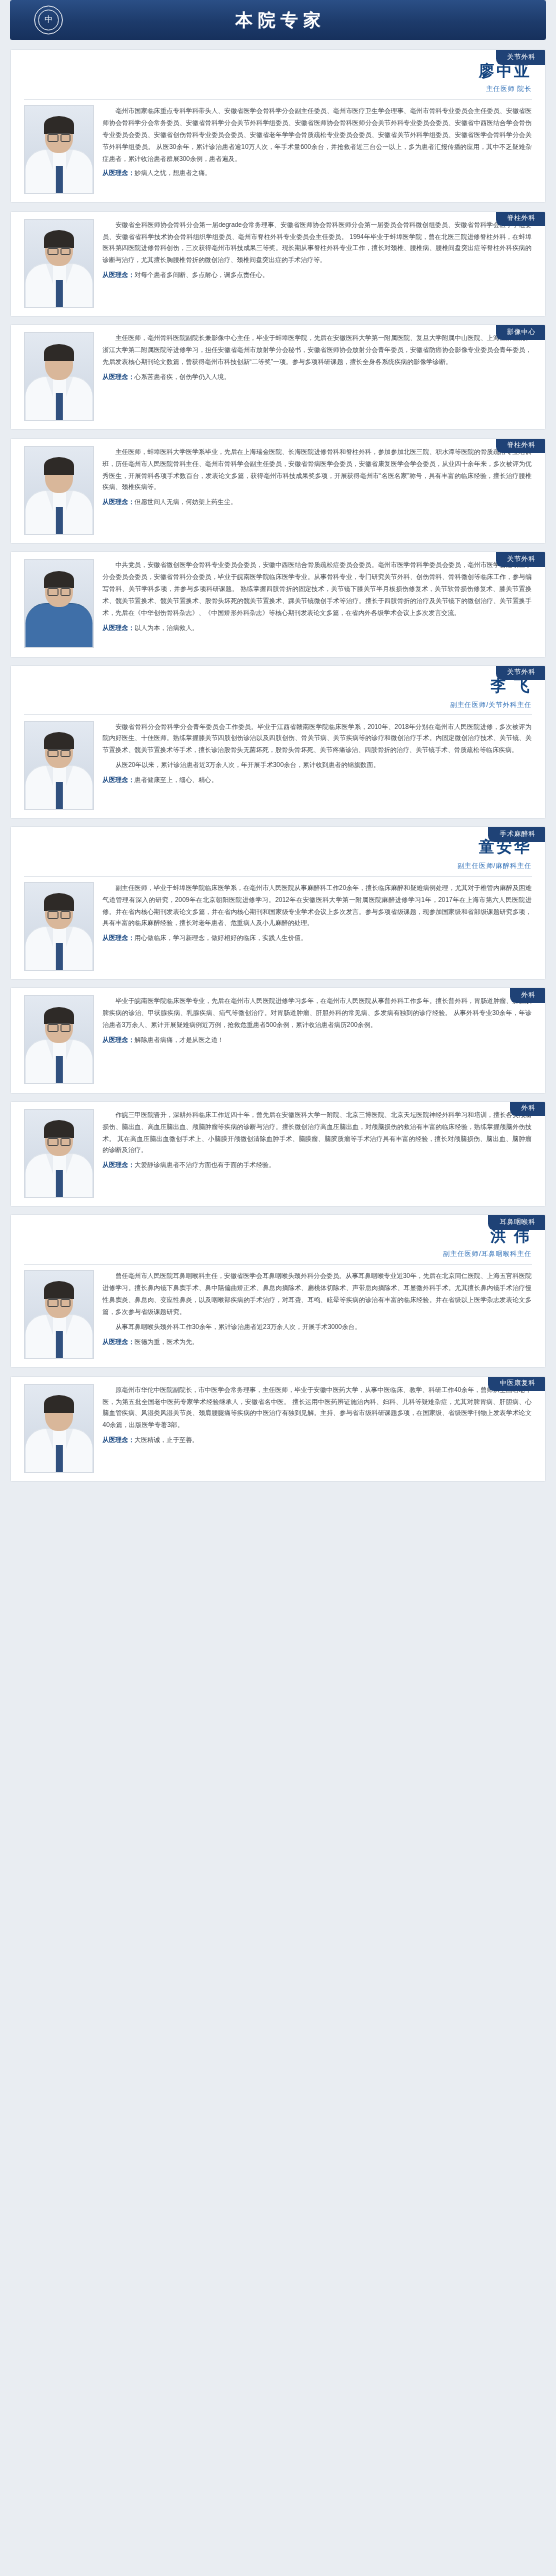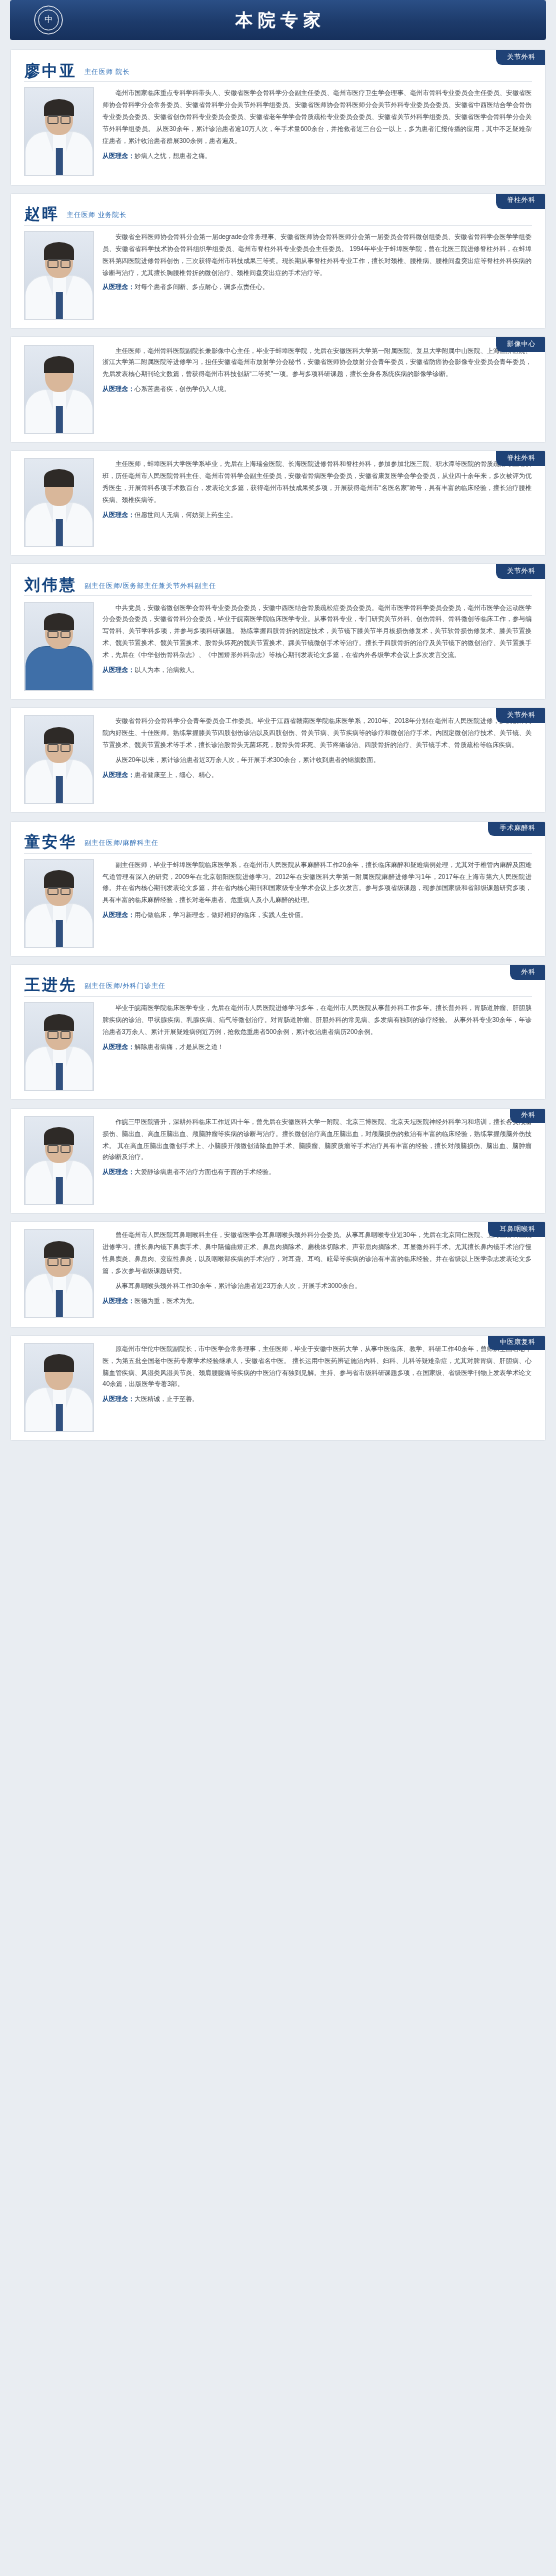--- a/index.html
+++ b/index.html
@@ -76,20 +76,21 @@
     letter-spacing:0.5px;
   }
   .card-head{
     display:flex;
     align-items:flex-end;
     gap:7.2px;
     padding-top:5.2px;
     padding-bottom:3.1px;
     border-bottom:0.5px solid #e3e7ec;
     margin-bottom:5.2px;
+    flex-direction:column;
   }
   .doc-name{
     font-size:15.5px;
     font-weight:bold;
     color:#14447f;
     font-family:"Liberation Serif","DejaVu Serif",serif;
     letter-spacing:2.1px;
     line-height:1;
   }
   .doc-title{
@@ -196,24 +197,20 @@
           </div>
           <div class="bio">
             <p>亳州市国家临床重点专科学科带头人、安徽省医学会骨科学分会副主任委员、亳州市医疗卫生学会理事、亳州市骨科专业委员会主任委员、安徽省医师协会骨科学分会常务委员、安徽省骨科学分会关节外科学组委员、安徽省医师协会骨科医师分会关节外科专业委员会委员、安徽省中西医结合学会骨伤专业委员会委员、安徽省创伤骨科专业委员会委员、安徽省老年学学会骨质疏松专业委员会委员、安徽省关节外科学组委员、安徽省医学会骨科学分会关节外科学组委员。
 从医30余年，累计诊治患者逾10万人次，年手术量600余台，并抢救者近三台公一以上，多为患者汇报传播的应用，其中不乏疑难杂症患者，累计收治患者群展300余例，患者遍及。</p>
             <div class="specialty"><span class="lbl">从医理念：</span><span>妙病人之忧，想患者之痛。</span></div>
           </div>
         </div>
       </div>
       <div class="card">
         <div class="dept-tab">脊柱外科</div>
-        <div class="card-head">
-          <div class="doc-name">赵晖</div>
-          <div class="doc-title">主任医师 业务院长</div>
-        </div>
         <div class="card-body">
           <div class="photo">
             <div class="bg"></div>
             <div class="coat"></div>
             <div class="tie"></div>
             <div class="collar-l"></div>
             <div class="collar-r"></div>
             <div class="head"></div>
             <div class="hair"></div>
             <div class="glasses"></div>
@@ -256,41 +253,41 @@
             <div class="hair"></div>
           </div>
           <div class="bio">
             <p>主任医师，蚌埠医科大学医学系毕业，先后在上海瑞金医院、长海医院进修骨科和脊柱外科，参加参加北医三院、积水潭等医院的骨质疏松专业培训班，历任亳州市人民医院骨科主任、亳州市骨科学会副主任委员，安徽省骨病医学会委员，安徽省康复医学会学会委员，从业四十余年来，多次被评为优秀医生，开展骨科各项手术数百台，发表论文多篇，获得亳州市科技成果奖多项，开展获得亳州市“名医名家”称号，具有丰富的临床经验，擅长治疗腰椎疾病、颈椎疾病等。</p>
             <div class="specialty"><span class="lbl">从医理念：</span><span>但愿世间人无病，何妨架上药生尘。</span></div>
           </div>
         </div>
       </div>
       <div class="card">
         <div class="dept-tab">关节外科</div>
-        <div class="card-head">
-          <div class="doc-name">刘伟慧</div>
-          <div class="doc-title">副主任医师/医务部主任兼关节外科副主任</div>
-        </div>
         <div class="card-body">
           <div class="photo scrub">
             <div class="bg"></div>
             <div class="coat"></div>
             <div class="head"></div>
             <div class="hair"></div>
             <div class="glasses"></div>
           </div>
           <div class="bio">
             <p>中共党员，安徽省微创医学会骨科专业委员会委员，安徽中西医结合骨质疏松症委员会委员。亳州市医学骨科学委员会委员，亳州市医学会运动医学分会委员会委员，安徽省骨科分会委员，毕业于皖南医学院临床医学专业。从事骨科专业，专门研究关节外科、创伤骨科、骨科微创等临床工作，参与编写骨科、关节学科多项，并参与多项科研课题。
 熟练掌握四肢骨折的固定技术，关节镜下膝关节半月板损伤修复术，关节软骨损伤修复术、膝关节置换术、髋关节置换术、髋关节置换术、股骨头坏死的髋关节置换术、踝关节镜微创手术等治疗。擅长于四肢骨折的治疗及关节镜下的微创治疗、关节置换手术，先后在《中华创伤骨科杂志》、《中国矫形外科杂志》等核心期刊发表论文多篇，在省内外各级学术会议上多次发言交流。</p>
             <div class="specialty"><span class="lbl">从医理念：</span><span>以人为本，治病救人。</span></div>
           </div>
         </div>
       </div>
       <div class="card">
         <div class="dept-tab">关节外科</div>
+        <div class="card-head">
+          <div class="doc-name">李 飞</div>
+          <div class="doc-title">副主任医师/关节外科主任</div>
+        </div>
         <div class="card-body">
           <div class="photo">
             <div class="bg"></div>
             <div class="coat"></div>
             <div class="tie"></div>
             <div class="collar-l"></div>
             <div class="collar-r"></div>
             <div class="head"></div>
             <div class="hair"></div>
             <div class="glasses"></div>
@@ -320,24 +317,20 @@
             <div class="glasses"></div>
           </div>
           <div class="bio">
             <p>副主任医师，毕业于蚌埠医学院临床医学系，在亳州市人民医院从事麻醉科工作20余年，擅长临床麻醉和疑难病例处理，尤其对于椎管内麻醉及困难气道管理有深入的研究，2009年在北京朝阳医院进修学习。2012年在安徽医科大学第一附属医院麻醉进修学习1年，2017年在上海市第六人民医院进修。并在省内核心期刊发表论文多篇，并在省内核心期刊和国家级专业学术会议上多次发言。参与多项省级课题，现参加国家级和省部级课题研究多项，具有丰富的临床麻醉经验，擅长对老年患者、危重病人及小儿麻醉的处理。</p>
             <div class="specialty"><span class="lbl">从医理念：</span><span>用心做临床，学习新理念，做好相好的临床，实践人生价值。</span></div>
           </div>
         </div>
       </div>
       <div class="card">
         <div class="dept-tab">外科</div>
-        <div class="card-head">
-          <div class="doc-name">王进先</div>
-          <div class="doc-title">副主任医师/外科门诊主任</div>
-        </div>
         <div class="card-body">
           <div class="photo">
             <div class="bg"></div>
             <div class="coat"></div>
             <div class="tie"></div>
             <div class="collar-l"></div>
             <div class="collar-r"></div>
             <div class="head"></div>
             <div class="hair"></div>
             <div class="glasses"></div>
@@ -364,20 +357,24 @@
           </div>
           <div class="bio">
             <p>作皖三甲医院晋升，深耕外科临床工作近四十年，曾先后在安徽医科大学一附院、北京三博医院、北京天坛医院神经外科学习和培训，擅长各类颅脑损伤、脑出血、高血压脑出血、颅脑肿瘤等疾病的诊断与治疗。擅长微创治疗高血压脑出血，对颅脑损伤的救治有丰富的临床经验，熟练掌握颅脑外伤技术。
 其在高血压脑出血微创手术上、小脑膜开颅微创清除血肿手术、脑膜瘤、脑胶质瘤等手术治疗具有丰富的经验，擅长对颅脑损伤、脑出血、脑肿瘤的诊断及治疗。</p>
             <div class="specialty"><span class="lbl">从医理念：</span><span>大爱静诊病患者不治疗方面也有于面的手术经验。</span></div>
           </div>
         </div>
       </div>
       <div class="card">
         <div class="dept-tab">耳鼻咽喉科</div>
+        <div class="card-head">
+          <div class="doc-name">洪 伟</div>
+          <div class="doc-title">副主任医师/耳鼻咽喉科主任</div>
+        </div>
         <div class="card-body">
           <div class="photo">
             <div class="bg"></div>
             <div class="coat"></div>
             <div class="tie"></div>
             <div class="collar-l"></div>
             <div class="collar-r"></div>
             <div class="head"></div>
             <div class="hair"></div>
             <div class="glasses"></div>

